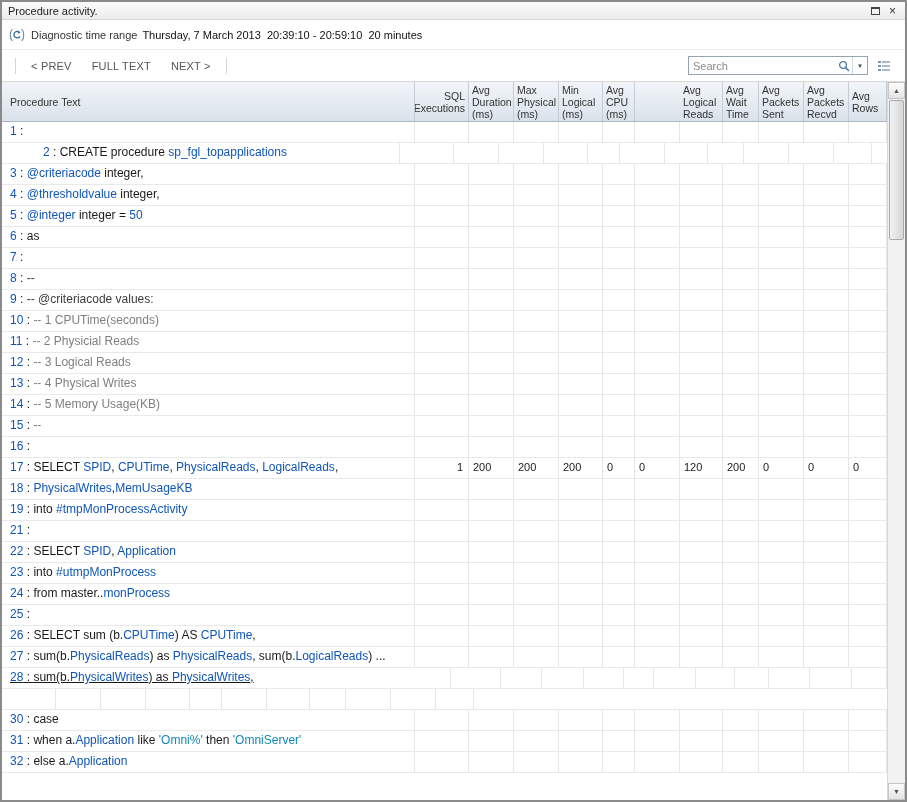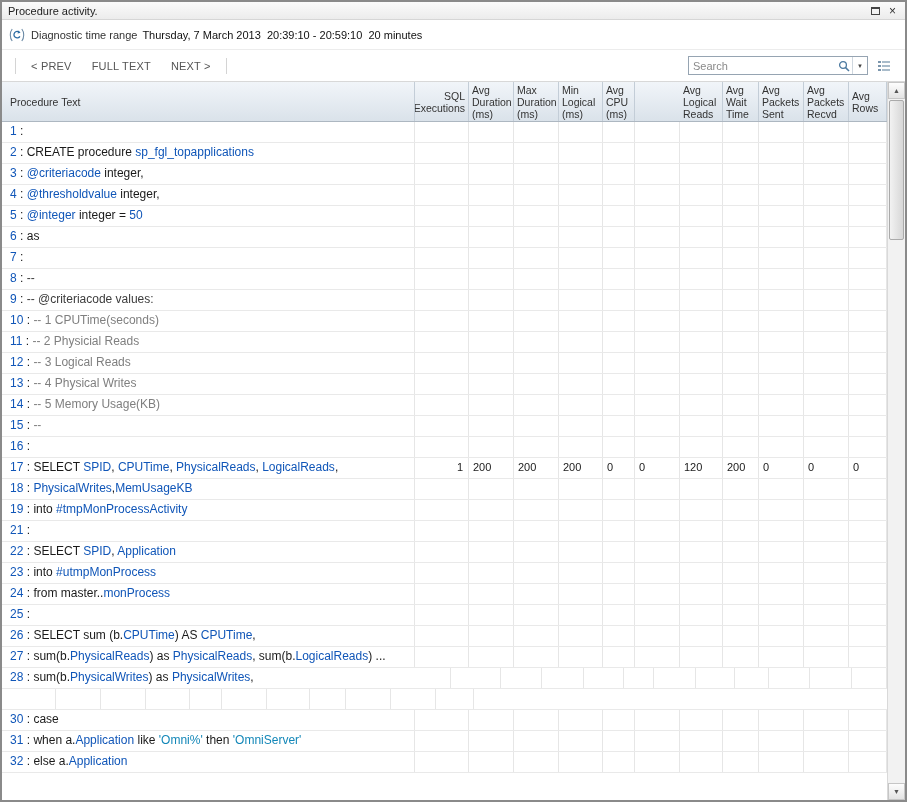--- a/index.html
+++ b/index.html
@@ -190,21 +190,21 @@
       </svg>
     </span>
   </div>
 
   <div class="content">
     <div class="table-area">
       <div class="thead" id="thead">
           <div class="th th-first" style="width: 413px;">Procedure Text</div>
           <div class="th th-right" style="width: 54px;">SQL Executions</div>
           <div class="th" style="width: 45px;">Avg Duration (ms)</div>
-          <div class="th" style="width: 45px;">Max Duration (ms)</div>
+          <div class="th" style="width: 45px;">Max Physical (ms)</div>
           <div class="th" style="width: 44px;">Min Logical (ms)</div>
           <div class="th" style="width: 32px;">Avg CPU (ms)</div>
           <div class="th" style="width: 45px; margin-top: 44px;">Avg Phys. Reads</div>
           <div class="th" style="width: 43px;">Avg Logical Reads</div>
           <div class="th" style="width: 36px;">Avg Wait Time</div>
           <div class="th" style="width: 45px;">Avg Packets Sent</div>
           <div class="th" style="width: 45px;">Avg Packets Recvd</div>
           <div class="th" style="width: 38px;">Avg Rows</div>
         </div>
       <div class="tbody" id="tbody">
@@ -216,21 +216,21 @@
             <div class="td td-num" style="width: 44px;"></div>
             <div class="td td-num" style="width: 32px;"></div>
             <div class="td td-num" style="width: 45px;"></div>
             <div class="td td-num" style="width: 43px;"></div>
             <div class="td td-num" style="width: 36px;"></div>
             <div class="td td-num" style="width: 45px;"></div>
             <div class="td td-num" style="width: 45px;"></div>
             <div class="td td-num" style="width: 38px;"></div>
           </div>
           <div class="tr">
-            <div class="td td-text" style="width: 413px;"><span class="ln">2</span><span class="seg-k"> : </span><span class="seg-k">CREATE procedure </span><span class="seg-id">sp_fgl_topapplications</span></div>
+            <div class="td td-text" style="width: 365px; margin-left: 33px;"><span class="ln">2</span><span class="seg-k"> : </span><span class="seg-k">CREATE procedure </span><span class="seg-id">sp_fgl_topapplications</span></div>
             <div class="td td-num td-right" style="width: 54px;"></div>
             <div class="td td-num" style="width: 45px;"></div>
             <div class="td td-num" style="width: 45px;"></div>
             <div class="td td-num" style="width: 44px;"></div>
             <div class="td td-num" style="width: 32px;"></div>
             <div class="td td-num" style="width: 45px;"></div>
             <div class="td td-num" style="width: 43px;"></div>
             <div class="td td-num" style="width: 36px;"></div>
             <div class="td td-num" style="width: 45px;"></div>
             <div class="td td-num" style="width: 45px;"></div>
@@ -566,21 +566,21 @@
             <div class="td td-num" style="width: 44px;"></div>
             <div class="td td-num" style="width: 32px;"></div>
             <div class="td td-num" style="width: 45px;"></div>
             <div class="td td-num" style="width: 43px;"></div>
             <div class="td td-num" style="width: 36px;"></div>
             <div class="td td-num" style="width: 45px;"></div>
             <div class="td td-num" style="width: 45px;"></div>
             <div class="td td-num" style="width: 38px;"></div>
           </div>
           <div class="tr">
-            <div class="td td-text" style="width: 496px;"><span class="ln">28</span><span class="seg-k"> : </span><span class="seg-k">sum(b.</span><span class="seg-id">PhysicalWrites</span><span class="seg-k">) as </span><span class="seg-id">PhysicalWrites</span><span class="seg-k">,</span></div>
+            <div class="td td-text" style="width: 496px; text-decoration: underline;"><span class="ln">28</span><span class="seg-k"> : </span><span class="seg-k">sum(b.</span><span class="seg-id">PhysicalWrites</span><span class="seg-k">) as </span><span class="seg-id">PhysicalWrites</span><span class="seg-k">,</span></div>
             <div class="td td-num td-right" style="width: 54px;"></div>
             <div class="td td-num" style="width: 45px;"></div>
             <div class="td td-num" style="width: 45px;"></div>
             <div class="td td-num" style="width: 44px;"></div>
             <div class="td td-num" style="width: 32px;"></div>
             <div class="td td-num" style="width: 45px;"></div>
             <div class="td td-num" style="width: 43px;"></div>
             <div class="td td-num" style="width: 36px;"></div>
             <div class="td td-num" style="width: 45px;"></div>
             <div class="td td-num" style="width: 45px;"></div>

